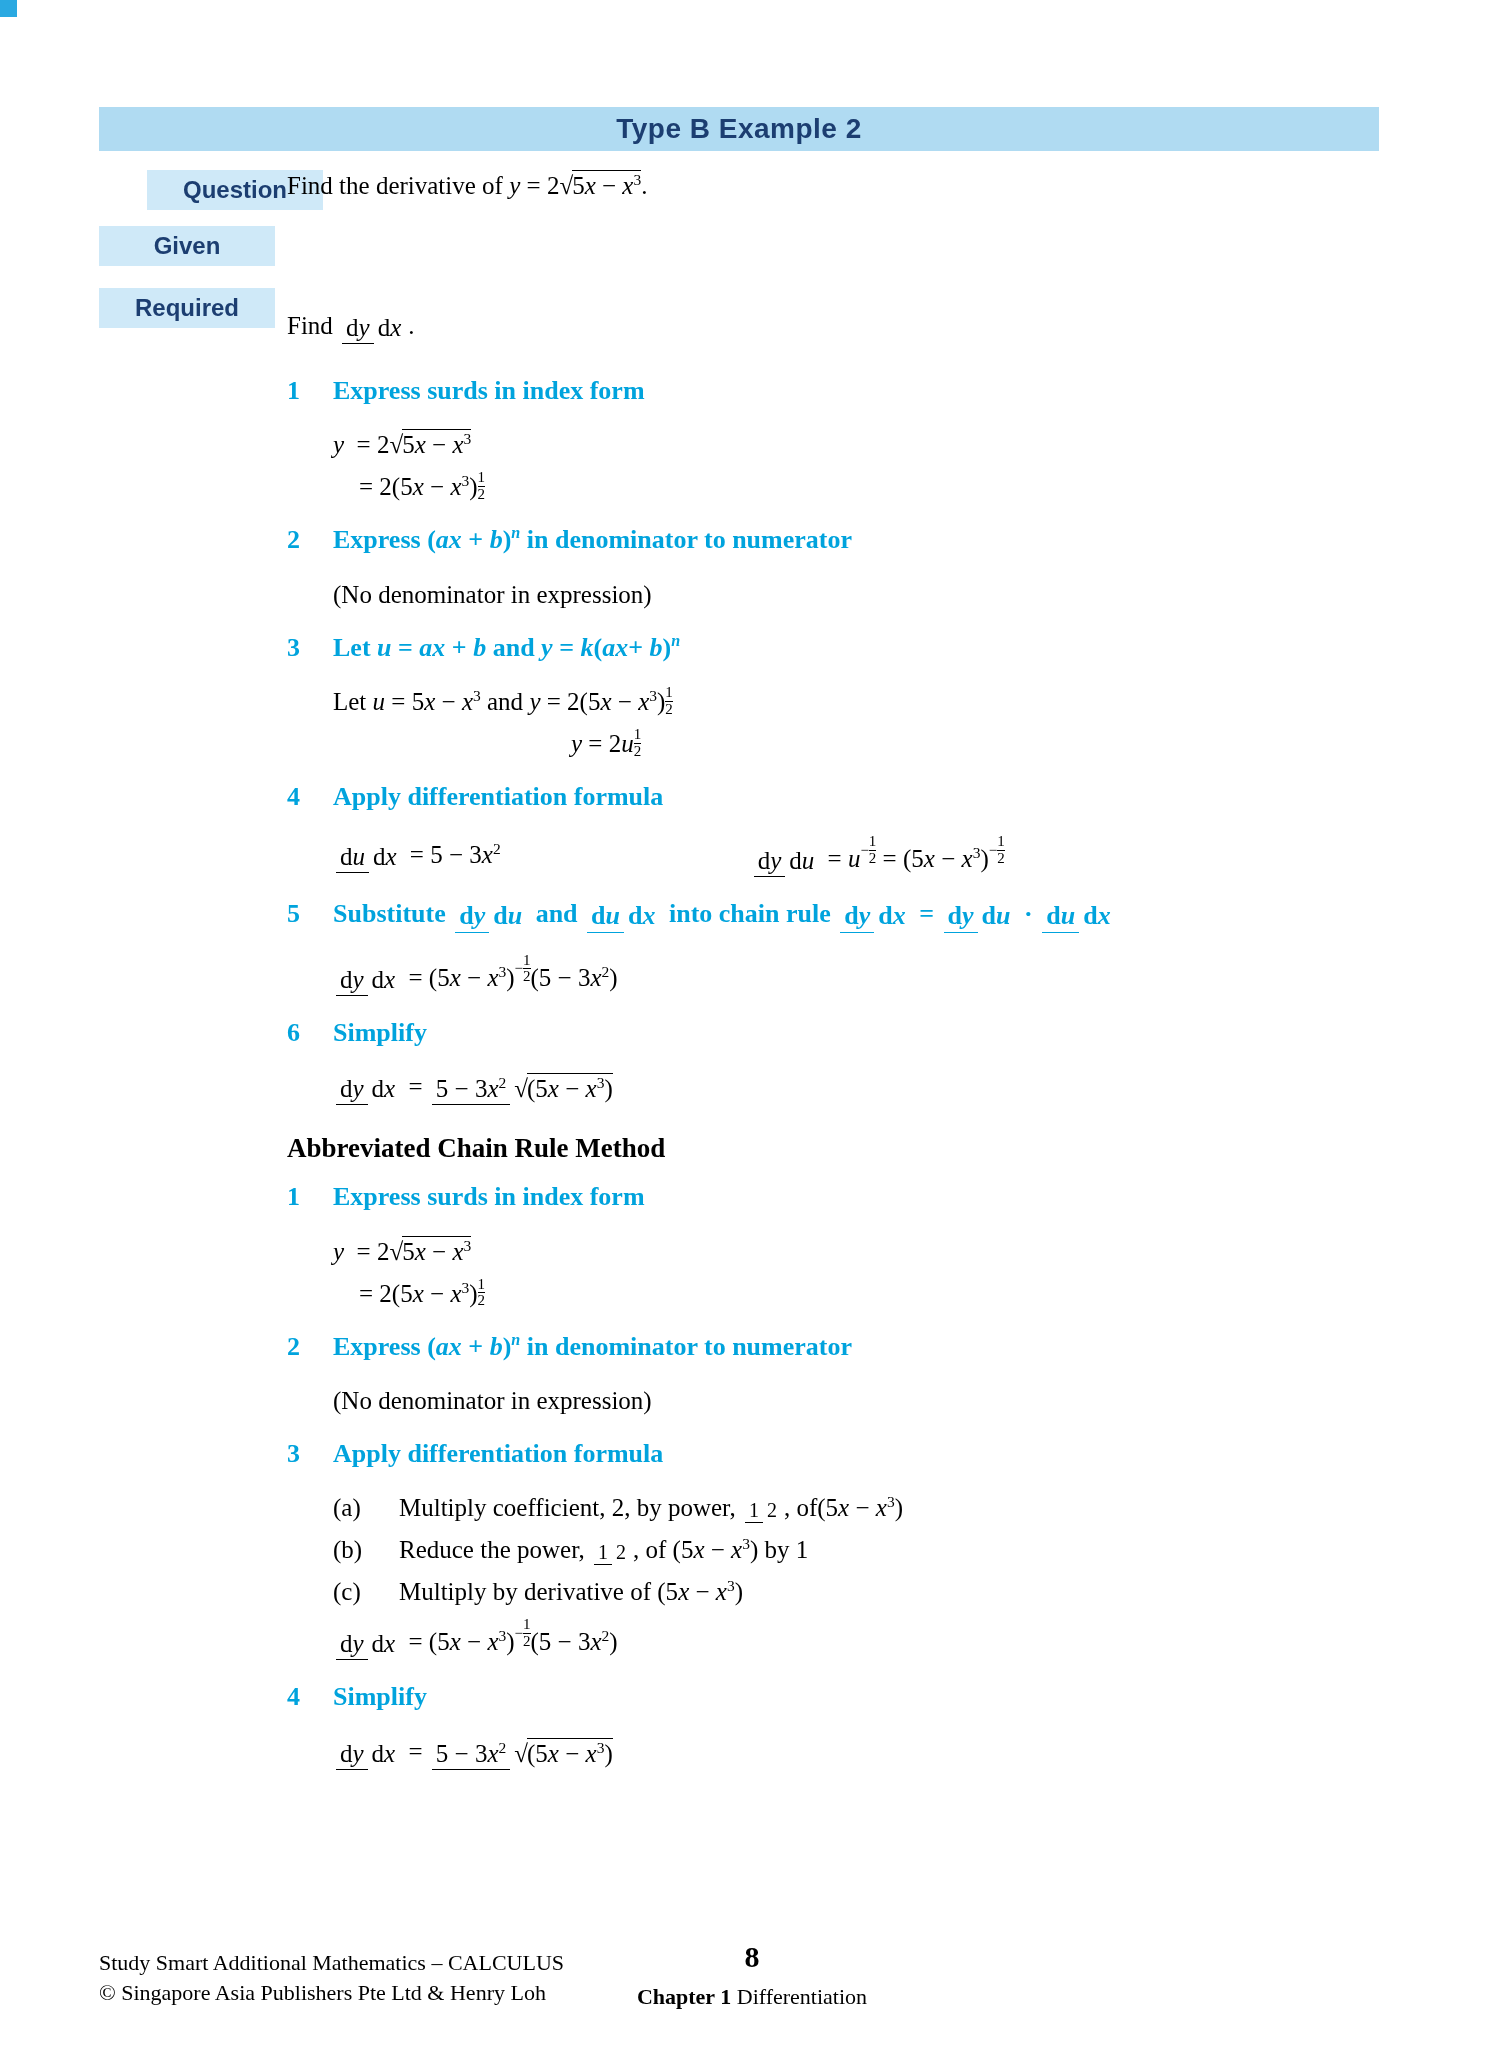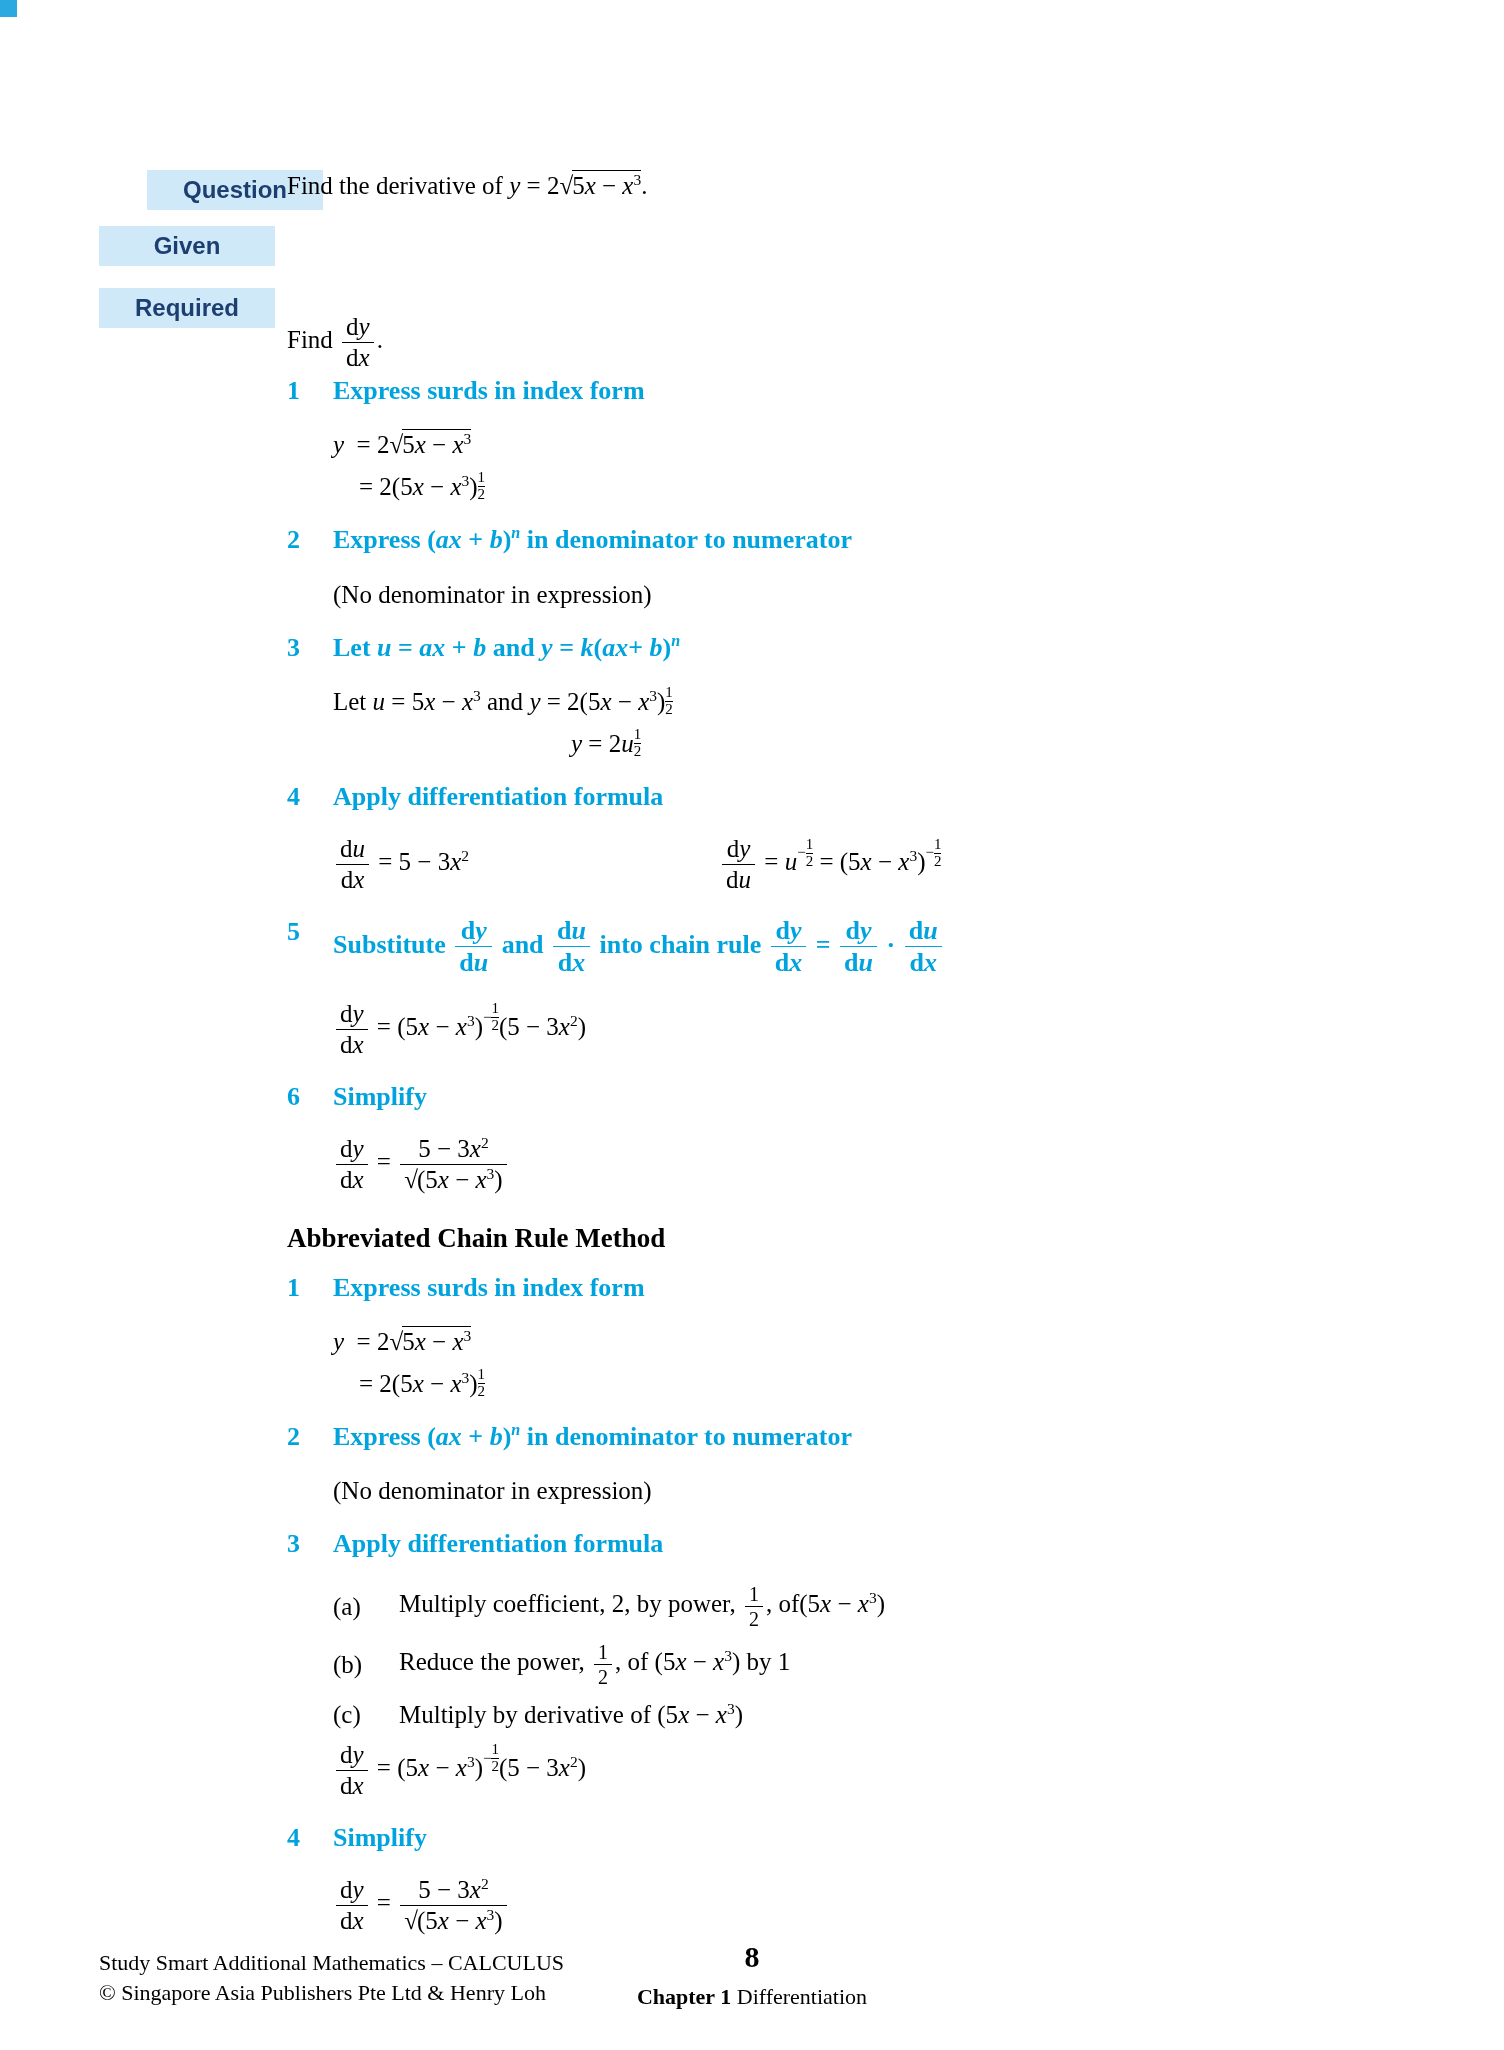--- a/index.html
+++ b/index.html
@@ -41,41 +41,44 @@
   .ctr3{margin-left:238px;}
   .cols{display:flex;gap:250px;align-items:center;}
   .lett{display:flex;gap:22px;align-items:center;}
   .lett .ln{flex:none;width:44px;}
 
   
   i{font-style:italic;}
   sup{font-size:0.62em;vertical-align:super;line-height:0;}
   .ovl{border-top:1.6px solid currentColor;padding-top:1px;}
   .sq{margin-right:-1px;}
-  .frac{display:inline-flex;flex-direction:column;text-align:center;vertical-align:middle;line-height:1.2;margin:0 3px;}
+  .frac{display:inline-flex;flex-direction:row;text-align:center;vertical-align:middle;line-height:1.2;margin:0 3px;}
   .frac .n{border-bottom:1.8px solid currentColor;padding:0 4px;}
   .frac .d{padding:0 4px;}
   .frac.mid{font-size:0.8em;}
   .pw{display:inline-flex;vertical-align:13px;font-size:0.6em;line-height:1.05;align-items:center;}
   .pw .tf{display:inline-flex;flex-direction:column;text-align:center;}
   .pw .tf span:first-child{border-bottom:1.3px solid currentColor;}
 
   
   .footer-pub{position:absolute;left:99px;top:1948px;font-size:22px;line-height:1.35;}
   .footer-page{position:absolute;left:0;width:100%;top:1940px;text-align:center;font-weight:bold;font-size:30px;}
   .footer-chapter{position:absolute;left:0;width:100%;top:1984px;text-align:center;font-size:22px;}
   .footer-chapter .ch{font-weight:bold;}
 </style>
 </head>
 <body>
 
 <div class="page">
 
   <div class="corner-mark"></div>
 
+  <div class="header-bar">
+    <span class="header-title">Type B Example 2</span>
+  </div>
 
   <div class="lbl" id="lbl-q">Question</div>
   <div class="lbl" id="lbl-g">Given</div>
   <div class="lbl" id="lbl-r">Required</div>
 
 
   <div class="intro-q">Find the derivative of <i>y</i> = 2<span class="sq">√</span><span class="ovl">5<i>x</i> − <i>x</i><sup>3</sup></span>.</div>
   <div class="intro-r">Find <span class="frac">
         <span class="n">d<i>y</i></span>
         <span class="d">d<i>x</i></span>

